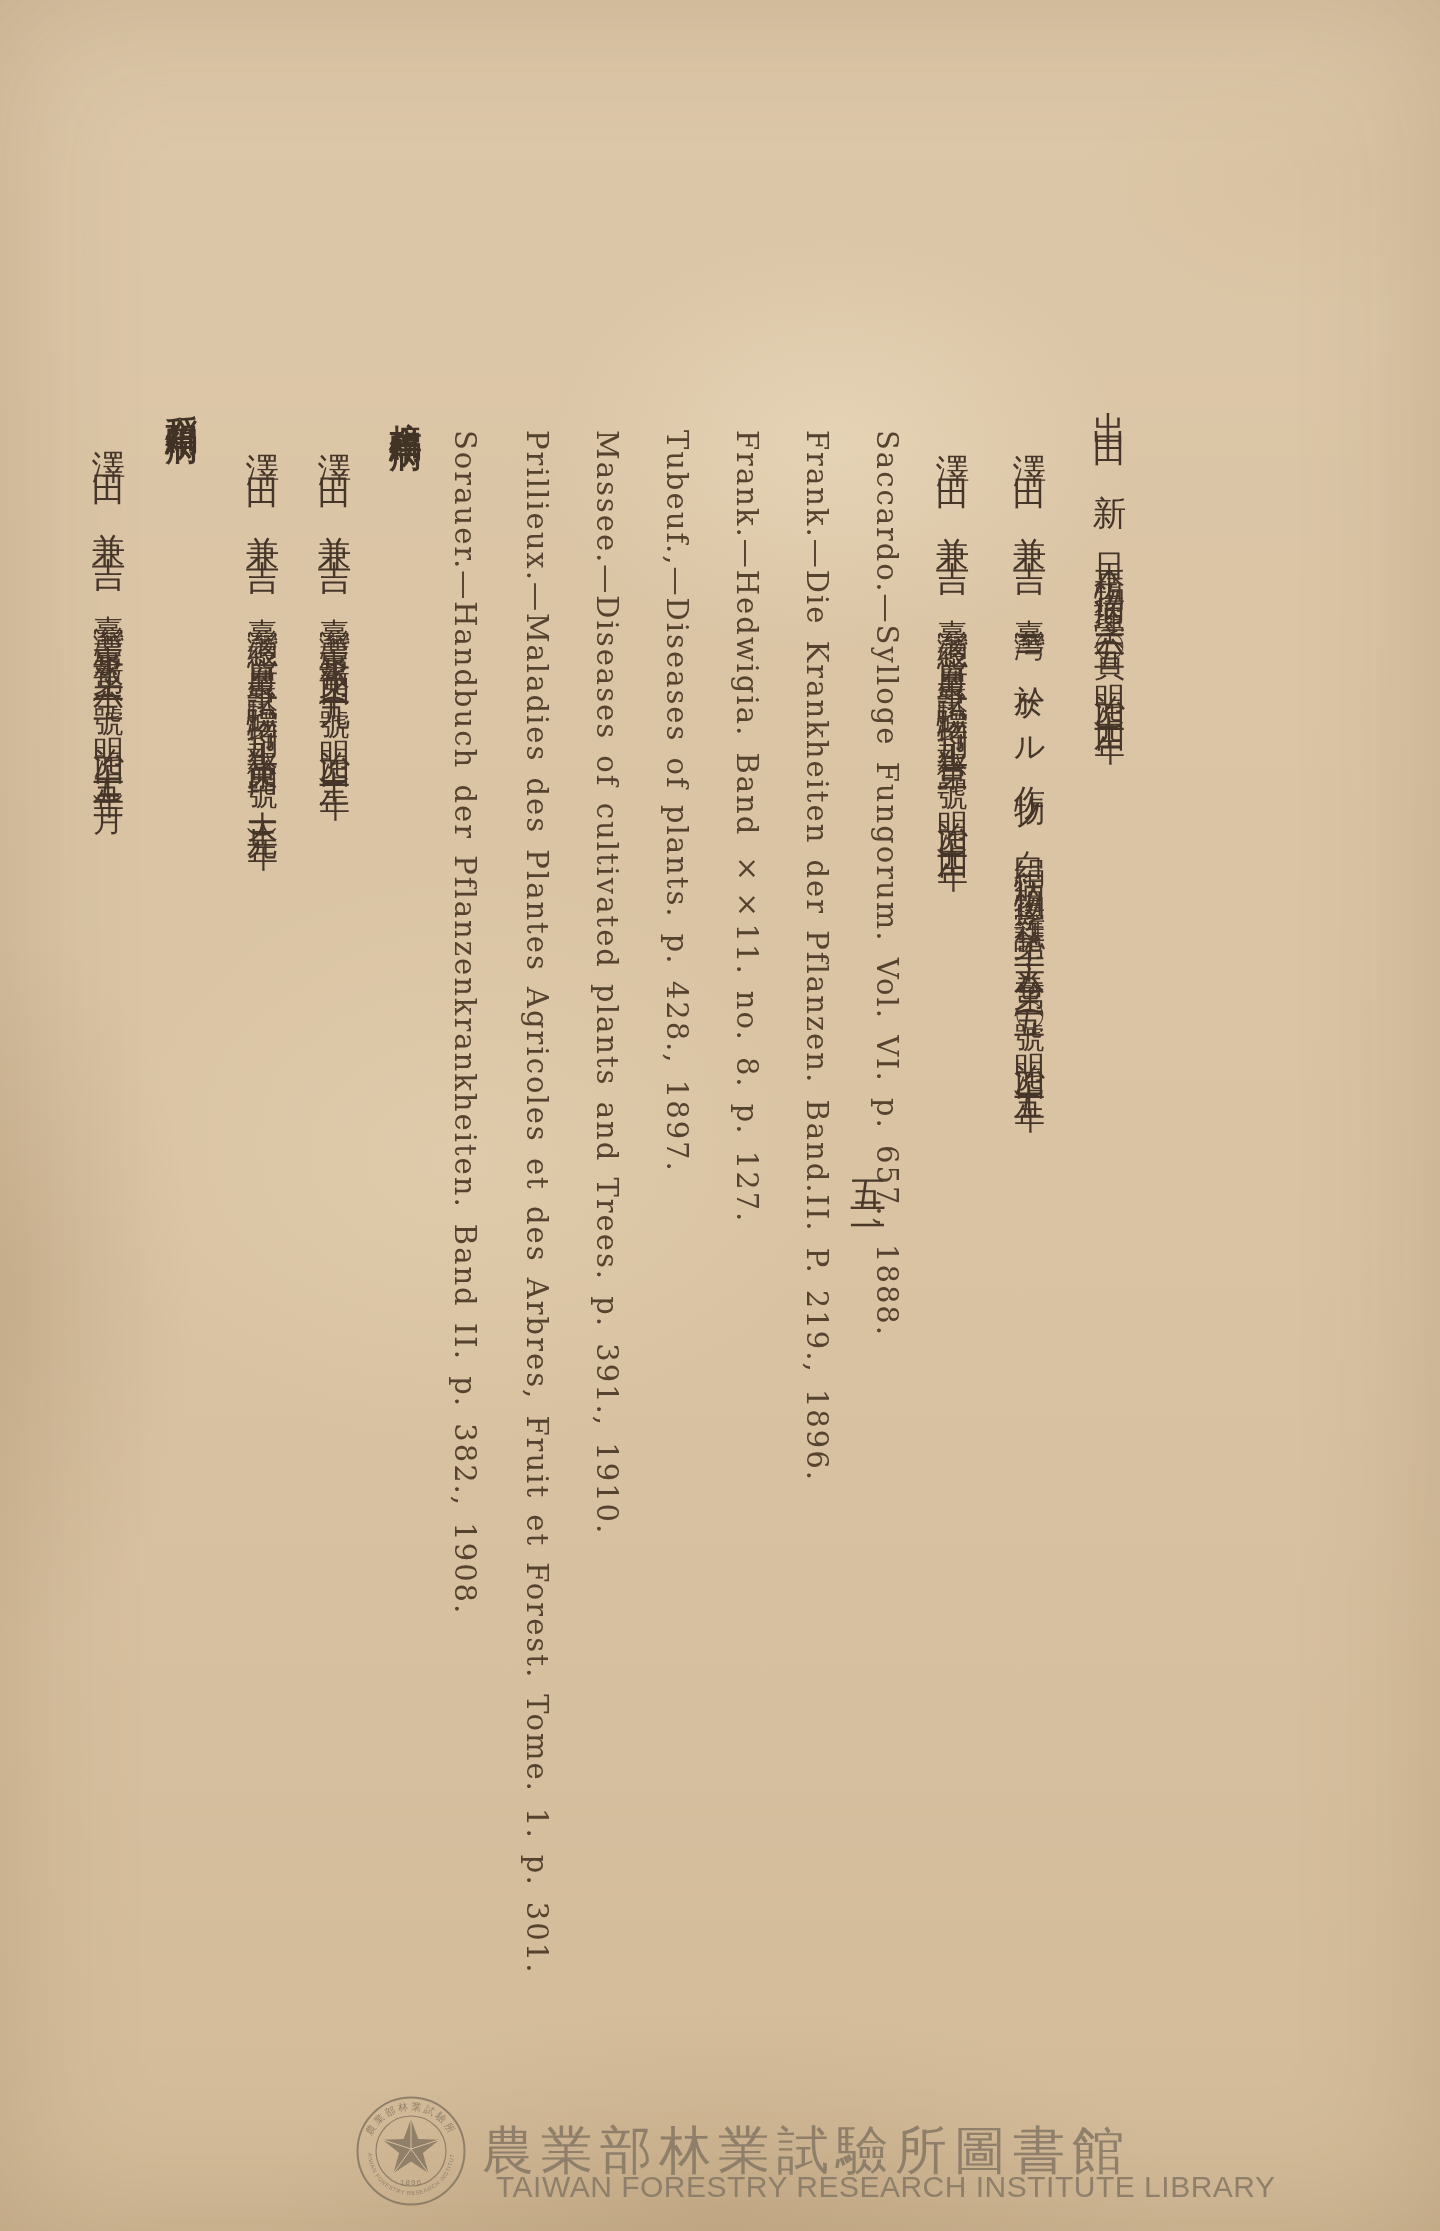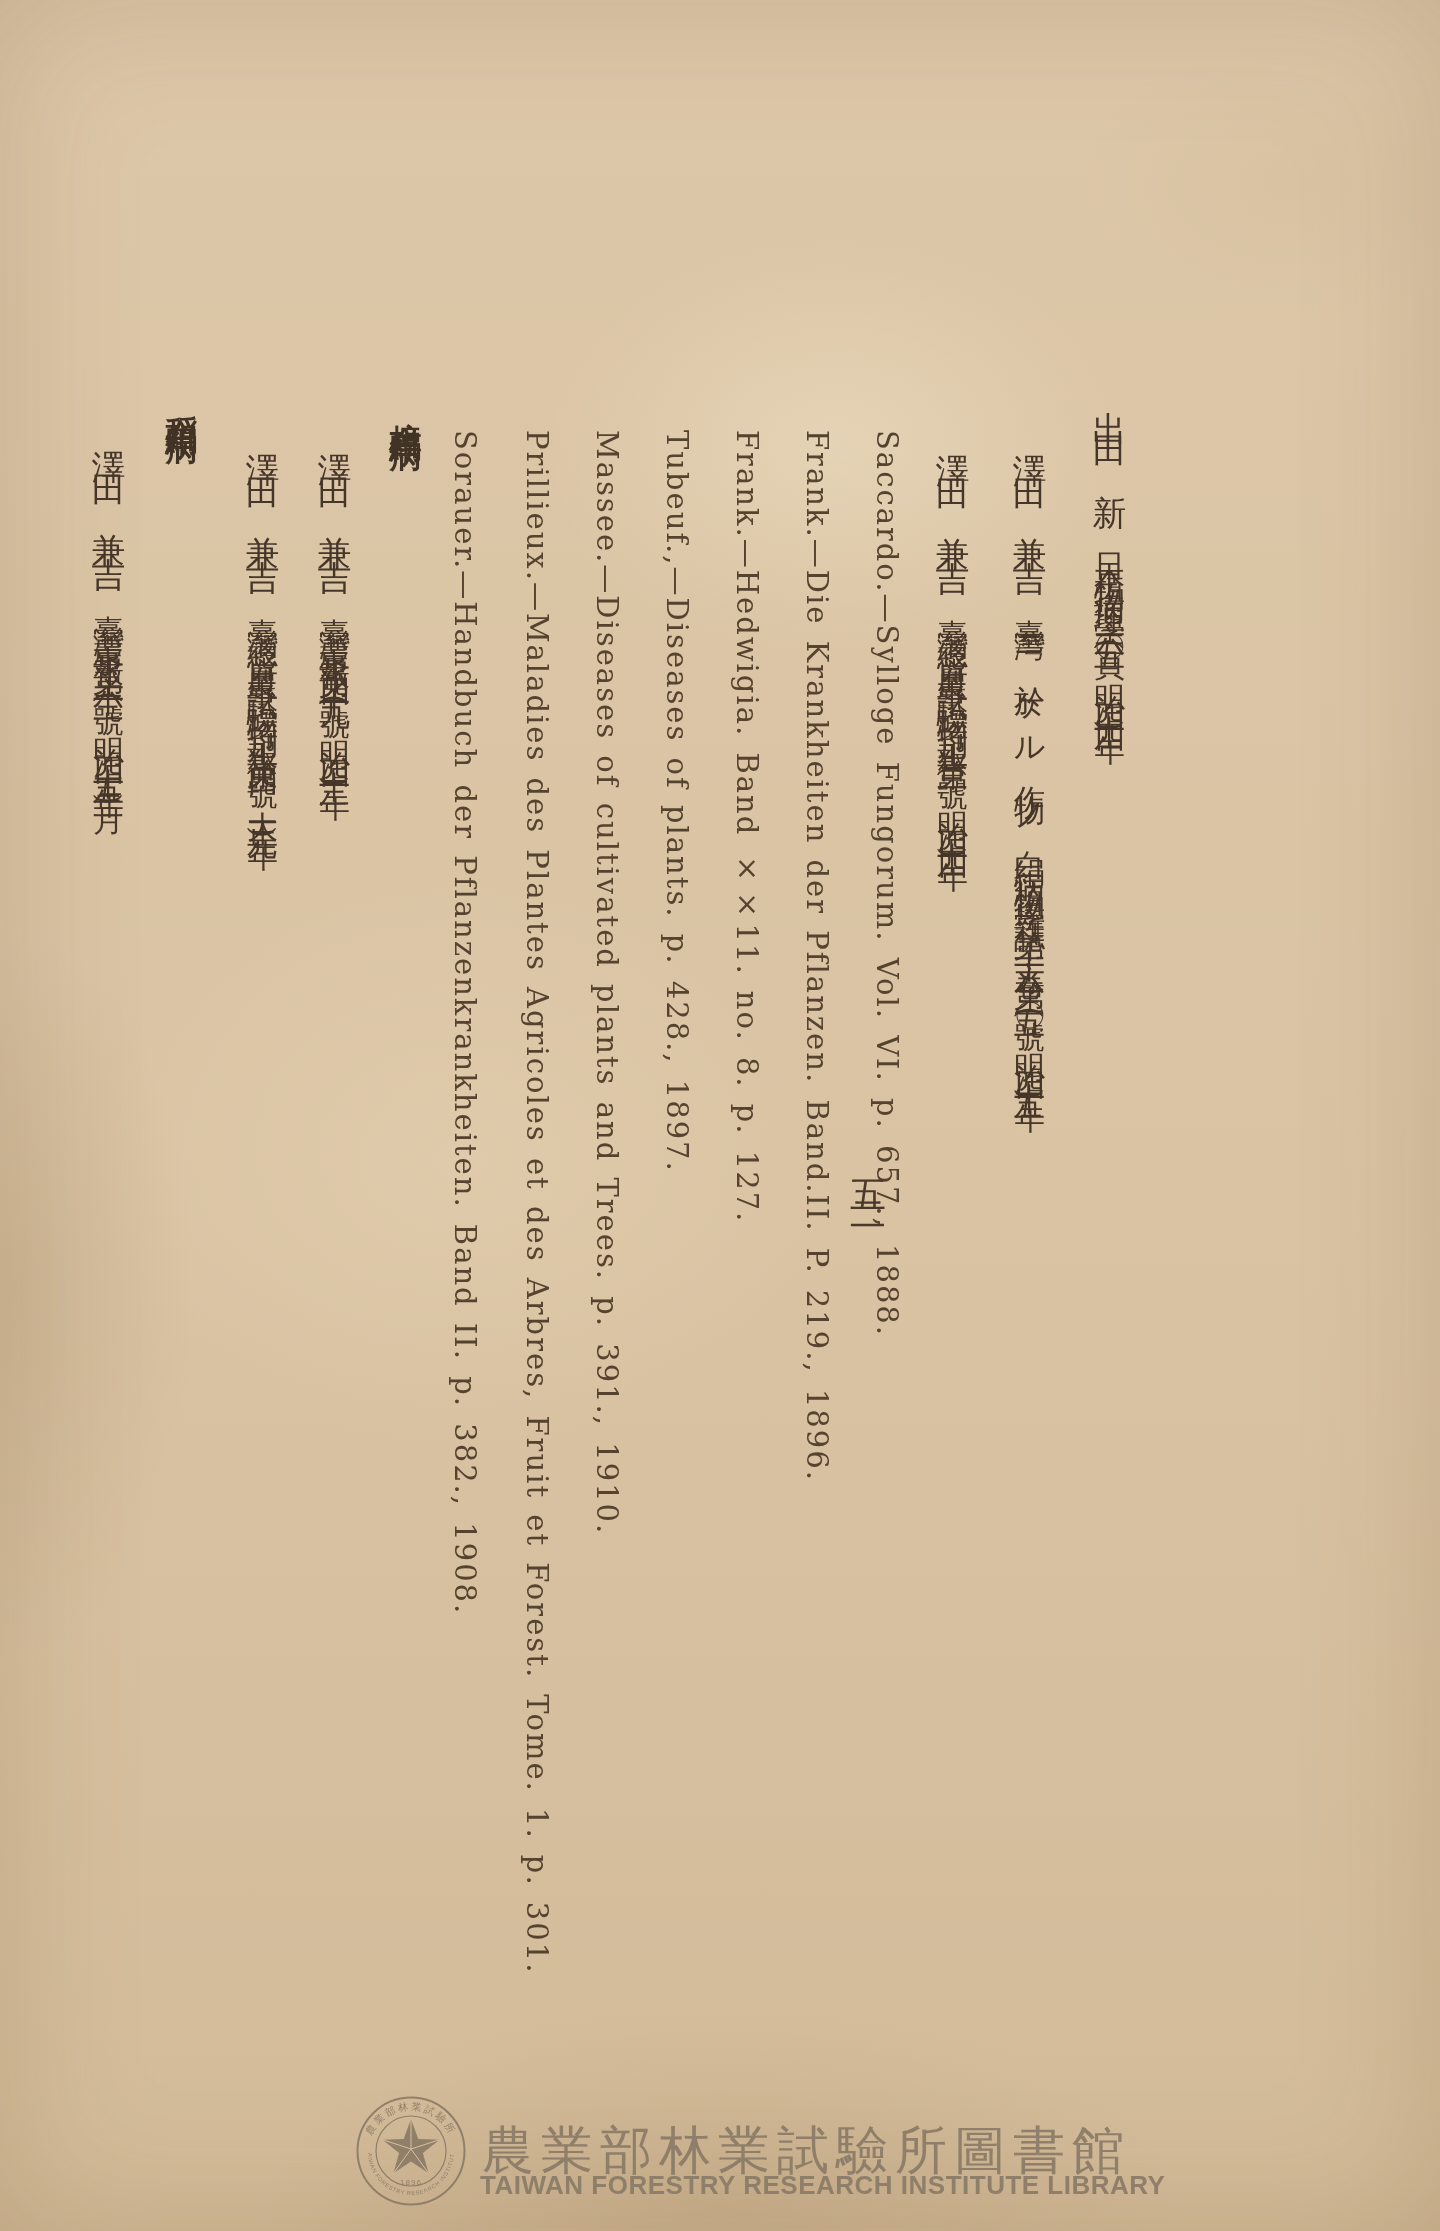--- a/index.html
+++ b/index.html
@@ -25,21 +25,21 @@
   .ref-ja .author{font-size:34px;letter-spacing:24px;}
   .ref-ja .title{letter-spacing:10px;margin-inline-start:36px;}
   .ref-latin{font-size:29px;letter-spacing:2px;word-spacing:4px;color:#55432f;}
   .section-heading{font-size:32px;letter-spacing:5px;font-weight:bold;color:#413325;}
   .page-num{font-size:36px;letter-spacing:24px;color:#4a392b;}
   .footer-cjk{
     position:absolute;left:482px;top:2116px;font-size:52px;letter-spacing:7px;
     color:rgba(139,124,104,.95);font-family:"Liberation Sans","DejaVu Sans",sans-serif;
   }
   .footer-en{
-    position:absolute;left:480px;top:2170px;font-size:26px;font-weight:bold;letter-spacing:.5px;
+    position:absolute;left:496px;top:2170px;font-size:30px;font-weight:normal;letter-spacing:.5px;
     color:rgba(139,124,104,.95);font-family:"Liberation Sans","DejaVu Sans",sans-serif;
   }
   .seal{position:absolute;left:356px;top:2096px;width:110px;height:110px;opacity:.92;}
   .seal *{vector-effect:non-scaling-stroke;}
 </style>
 </head>
 <body>
 
 <div class="vcol ref-ja" style="left:1093px;top:385px">
   <span class="author">出田 新</span><span class="title">日本植物病理學六〇五頁(明治四十四年)</span>

